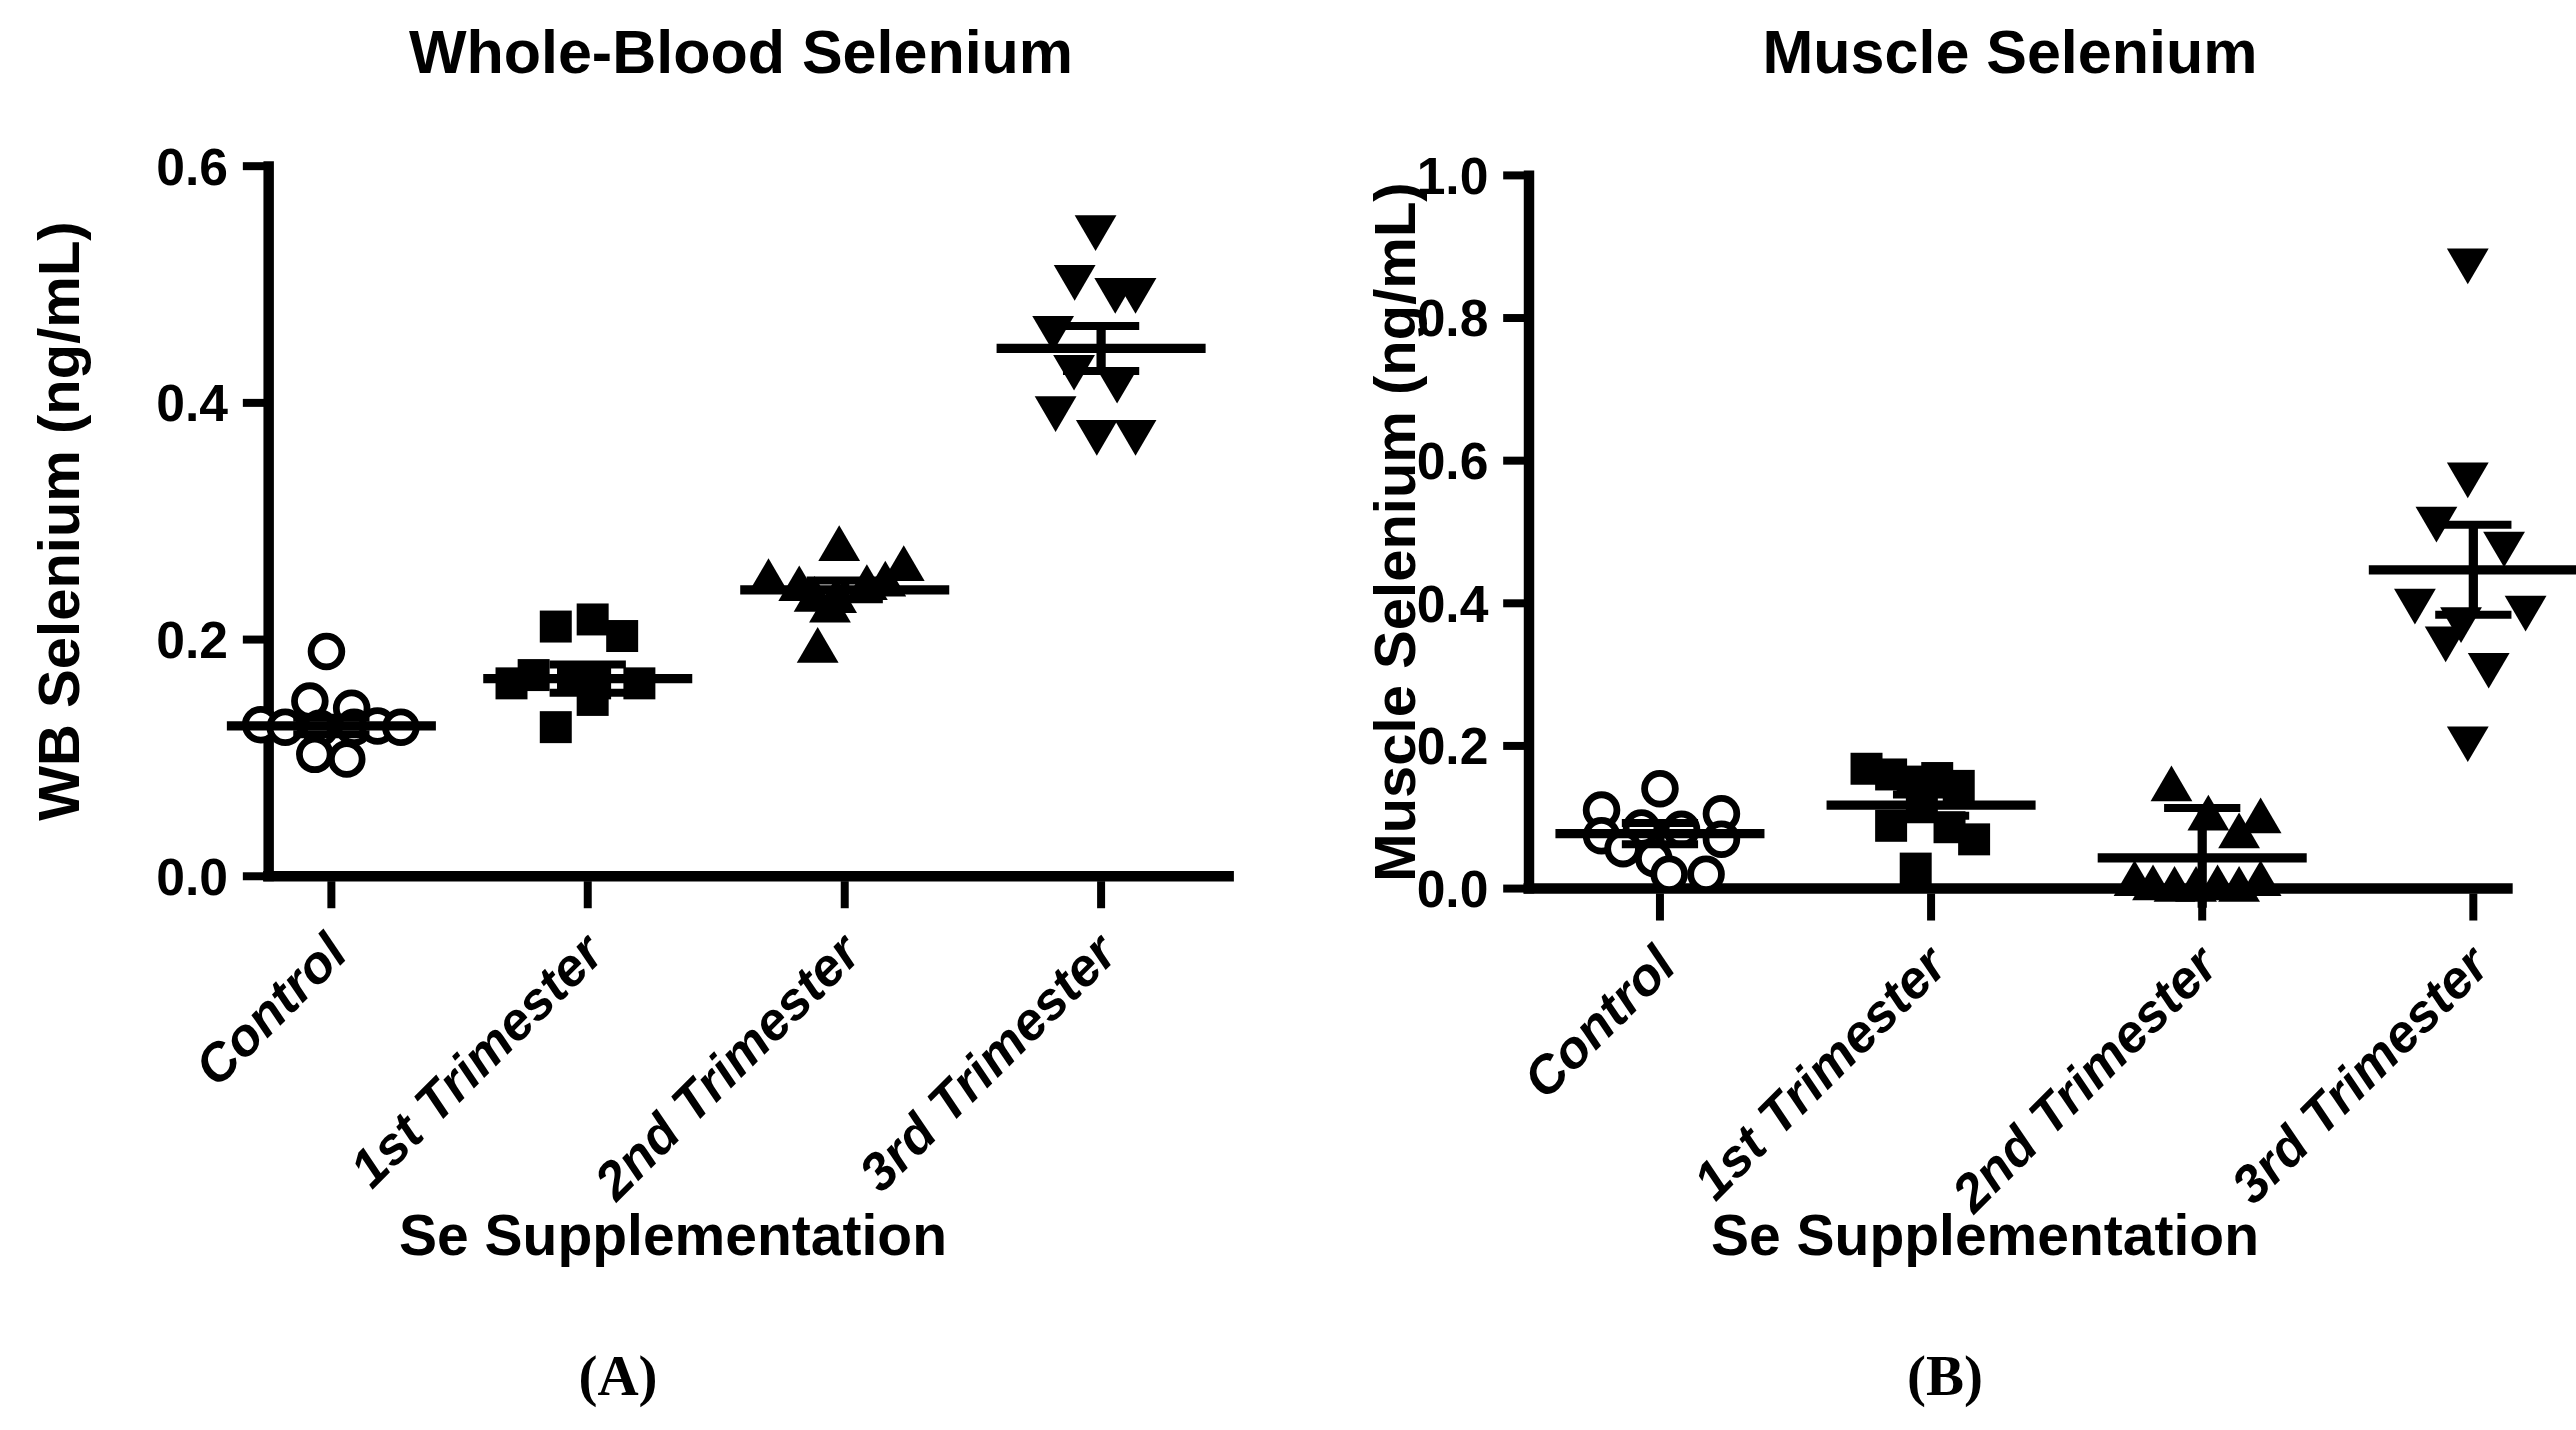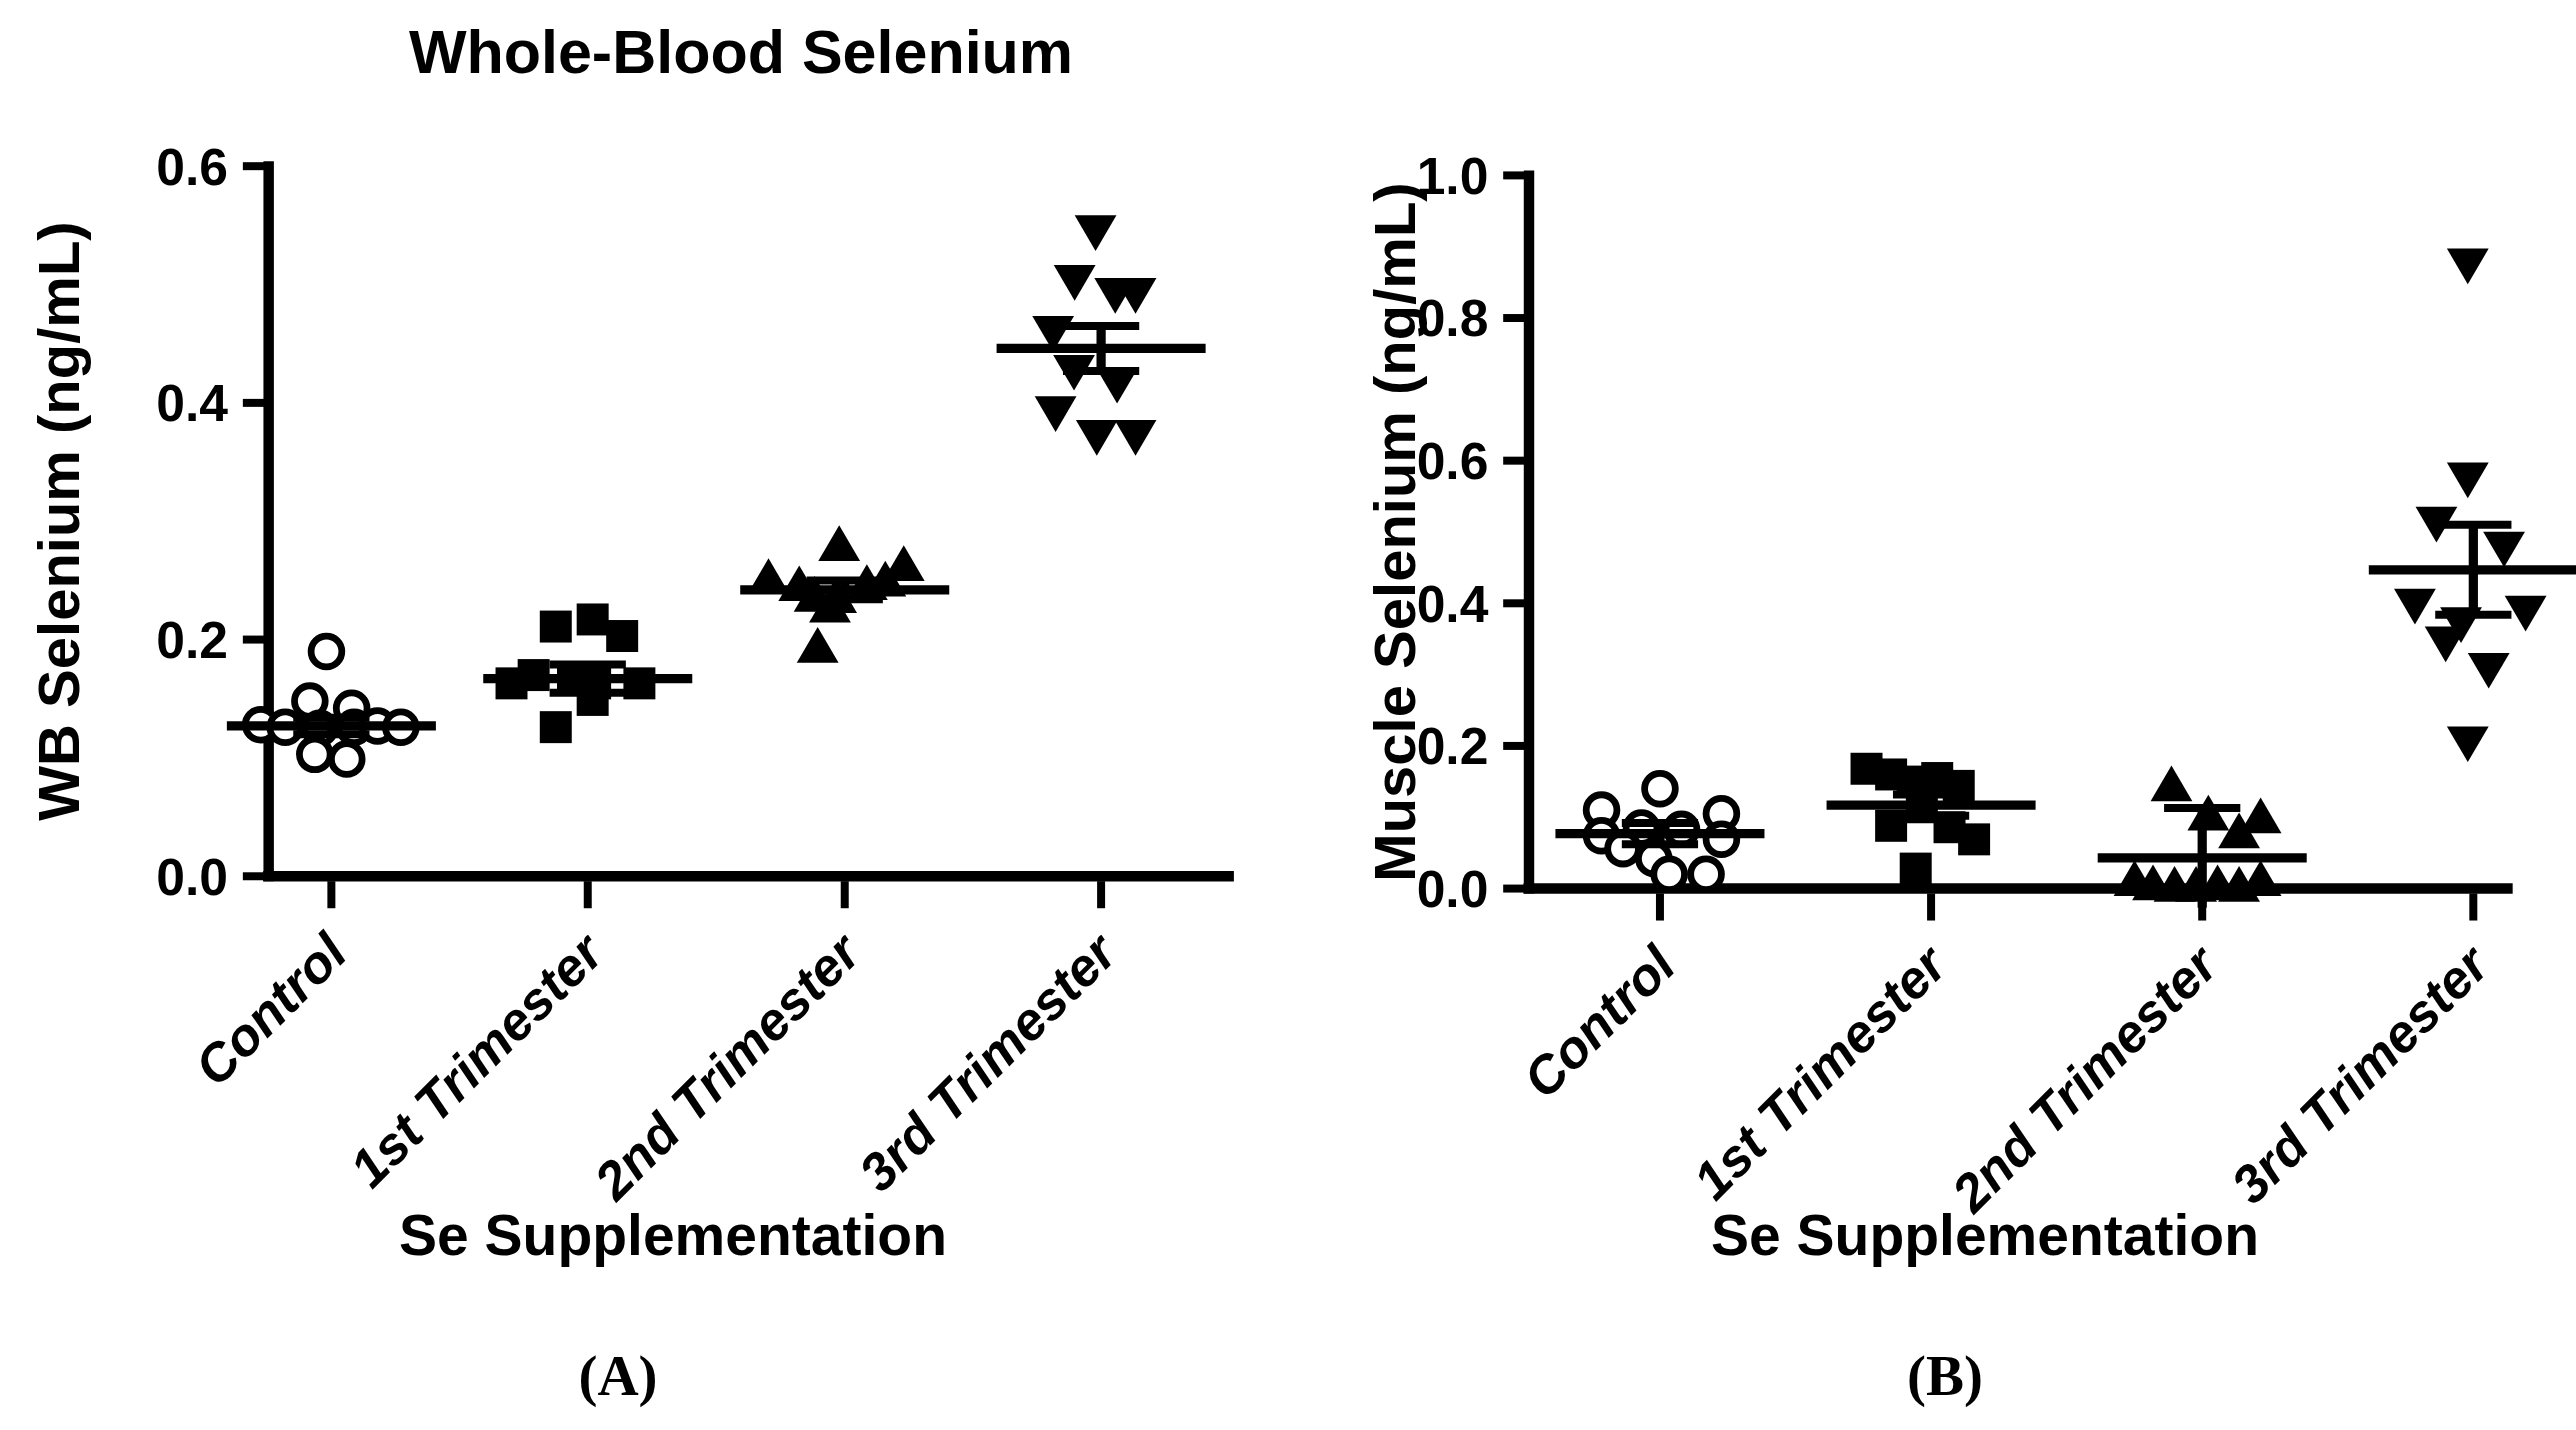--- a/index.html
+++ b/index.html
@@ -155,20 +155,21 @@
       <line x1="1791" y1="529.875" x2="1791" y2="603.025" stroke="#000000" stroke-width="15"></line>
       <line x1="1729" y1="529.875" x2="1853" y2="529.875" stroke="#000000" stroke-width="13"></line>
       <line x1="1729" y1="603.025" x2="1853" y2="603.025" stroke="#000000" stroke-width="13"></line>
       <line x1="1621" y1="566.4499999999999" x2="1961" y2="566.4499999999999" stroke="#000000" stroke-width="15"></line>
     </svg>
   <div class="x-label">Se Supplementation</div>
   <div class="panel-letter">(A)</div>
 </section>
 
 <section class="panel" id="panel-1">
+  <h2 class="chart-title">Muscle Selenium</h2>
   <div class="y-label">Muscle Selenium (ng/mL)</div>
   <svg class="plot-svg" xmlns="http://www.w3.org/2000/svg" viewBox="0 0 2095 2327" width="1288" height="1431">
       <line x1="392" y1="277" x2="392" y2="1453" stroke="#000000" stroke-width="17"></line>
       <line x1="383" y1="1445" x2="1992" y2="1445" stroke="#000000" stroke-width="17"></line>
       <line x1="350" y1="1445" x2="392" y2="1445" stroke="#000000" stroke-width="13"></line>
       <text x="326" y="1475" fill="#000000" font-size="84" font-weight="700" font-family="&quot;Liberation Sans&quot;, sans-serif" text-anchor="end">0.0</text>
       <line x1="350" y1="1213" x2="392" y2="1213" stroke="#000000" stroke-width="13"></line>
       <text x="326" y="1243" fill="#000000" font-size="84" font-weight="700" font-family="&quot;Liberation Sans&quot;, sans-serif" text-anchor="end">0.2</text>
       <line x1="350" y1="981" x2="392" y2="981" stroke="#000000" stroke-width="13"></line>
       <text x="326" y="1011" fill="#000000" font-size="84" font-weight="700" font-family="&quot;Liberation Sans&quot;, sans-serif" text-anchor="end">0.4</text>

